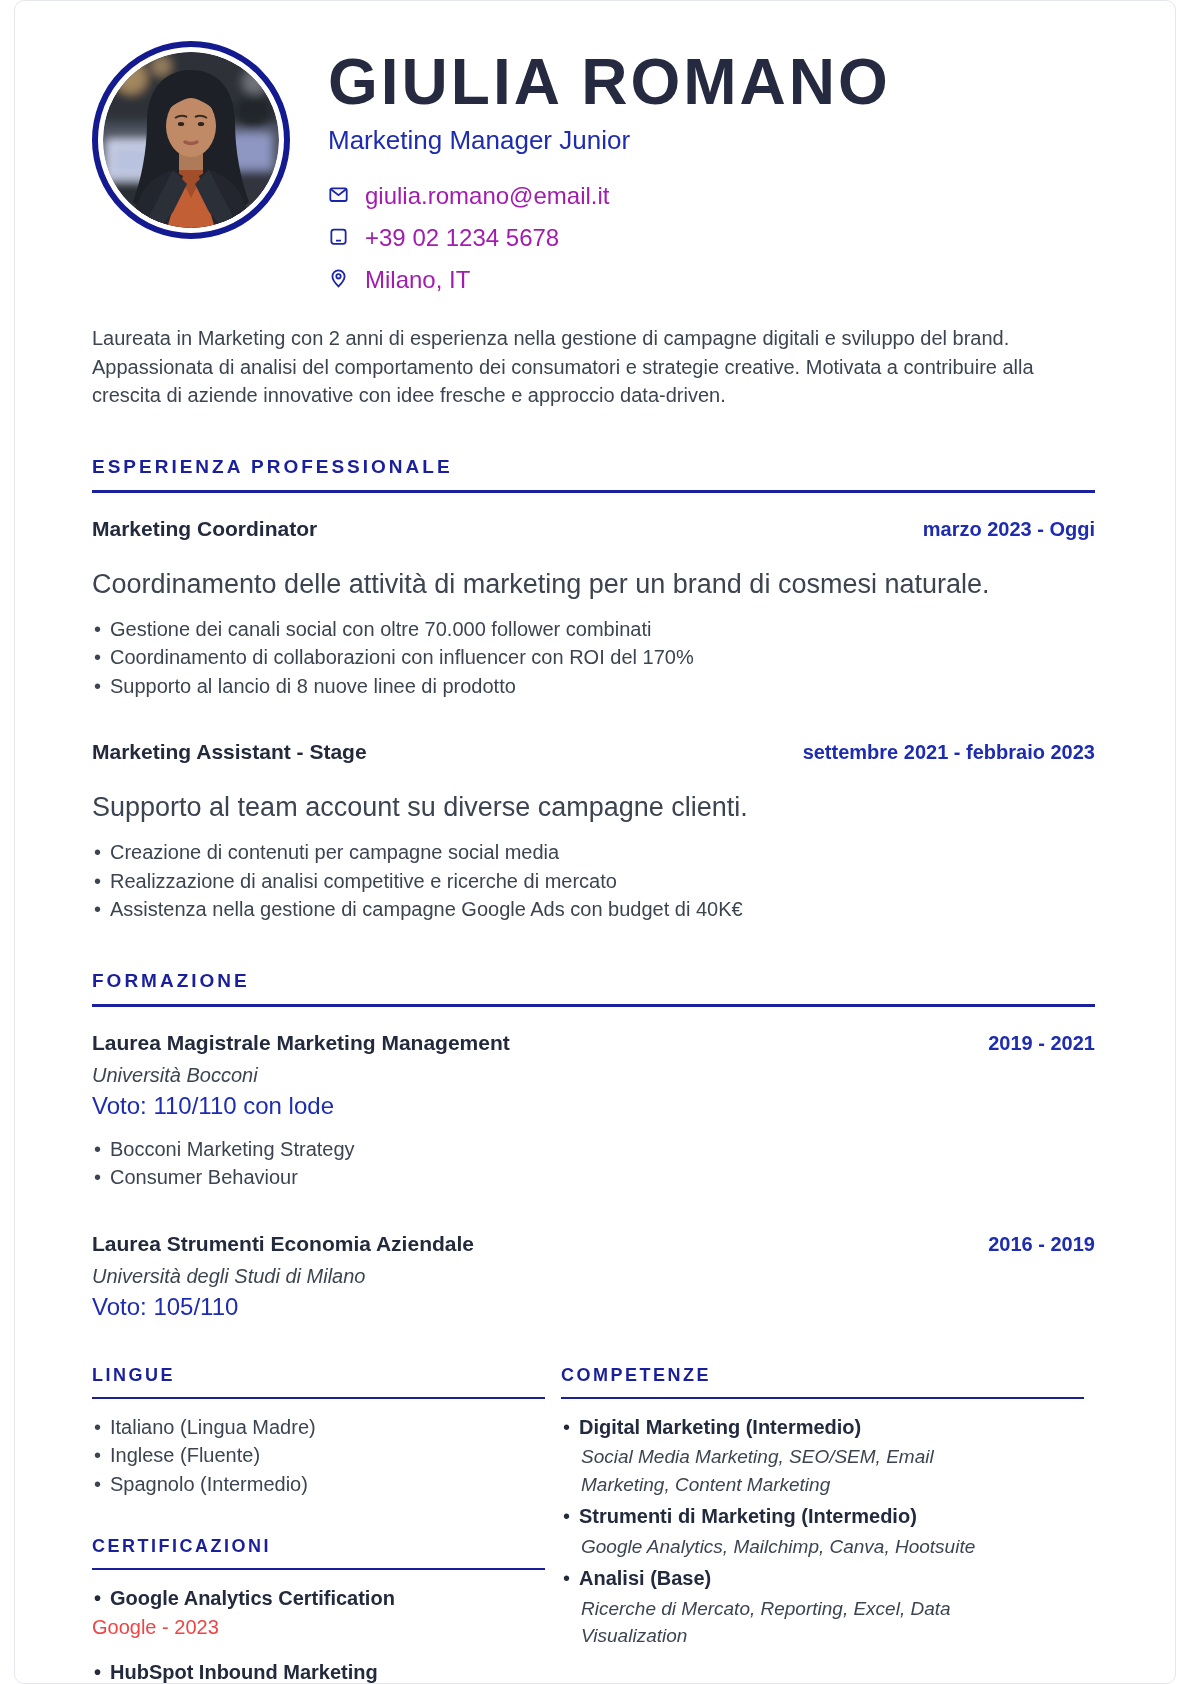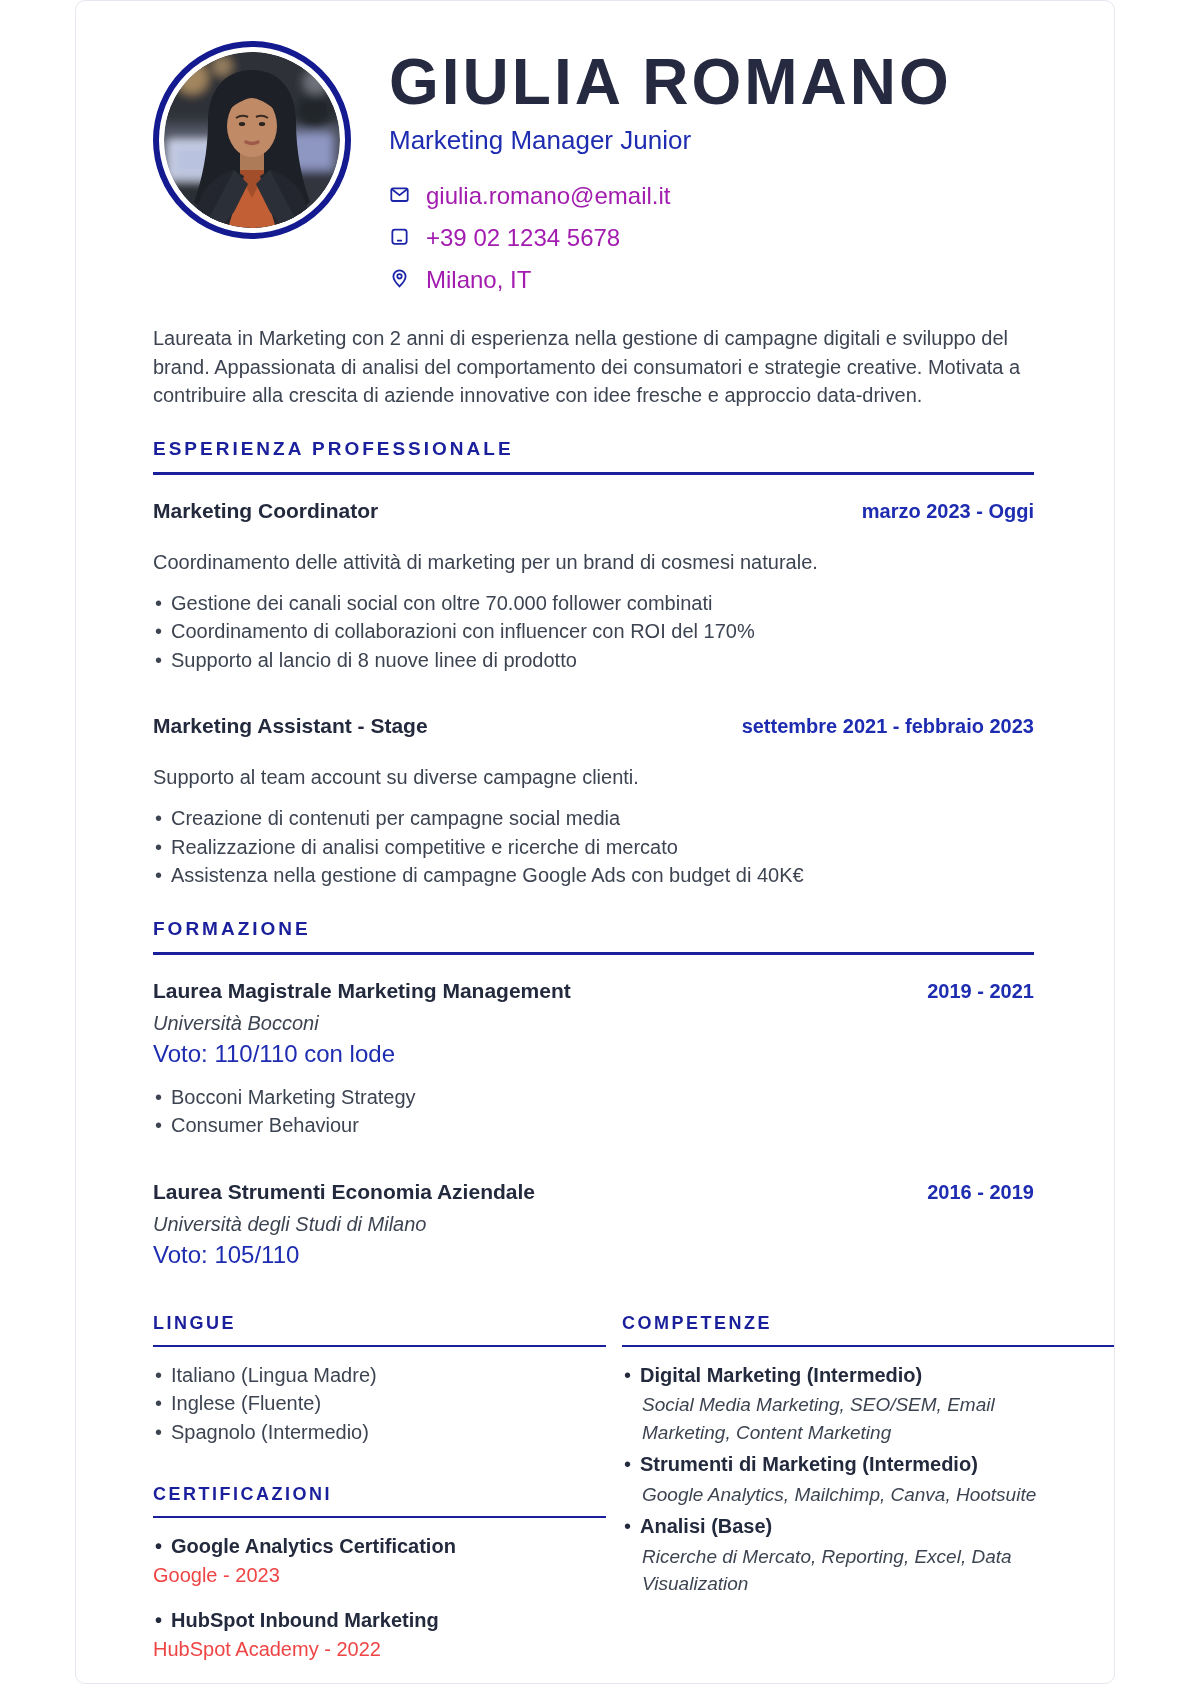--- a/index.html
+++ b/index.html
@@ -1,19 +1,19 @@
 <!DOCTYPE html>
 <html><head>
 <meta charset="utf-8">
 <style>
   * { margin:0; padding:0; box-sizing:border-box; }
   html,body { background:#ffffff; }
   body { font-family:"Liberation Sans","DejaVu Sans",sans-serif; color:#3f4654; }
   .page {
-    position:relative; width:1040px; height:1684px; margin:0 auto;
+    position:relative; width:1162px; height:1684px; margin:0 auto;
     background:#ffffff; border:1px solid #e6e6ee; border-radius:10px;
     padding:40px 80px 40px 77px; overflow:hidden;
   }
   
   .header { display:flex; align-items:flex-start; }
   .photo-ring {
     flex:0 0 auto; width:198px; height:198px; border-radius:50%;
     border:6px solid #141a8f; background:#ffffff;
     display:flex; align-items:center; justify-content:center;
   }
@@ -25,31 +25,31 @@
     color:#252a41; line-height:1.05; white-space:nowrap;
   }
   .job-title { margin-top:9px; font-size:26px; font-weight:500; color:#1d2cb0; }
   .contacts { margin-top:26px; }
   .contact-row { display:flex; align-items:center; margin-bottom:14px; }
   .contact-row svg { flex:0 0 auto; }
   .contact-text { margin-left:16px; font-size:24px; color:#a21caf; }
   
   .summary { margin-top:16px; font-size:20px; line-height:28.5px; color:#3d4451; }
   
-  .section { margin-top:28px; }
+  .section { margin-top:46px; }
   .section-title {
     font-size:19px; font-weight:700; letter-spacing:3px;
     color:#1a1f9c; padding-bottom:12px; border-bottom:3px solid #1a1f9c;
   }
   .entry { margin-top:24px; }
   .entry + .entry { margin-top:40px; }
   .entry-head { display:flex; justify-content:space-between; align-items:baseline; }
   .entry-title { font-size:21px; font-weight:700; color:#232a3d; }
   .entry-date { font-size:20px; font-weight:600; color:#1d2cb0; white-space:nowrap; }
-  .entry-desc { margin-top:28px; font-size:20px; color:#3d4451; }
+  .entry-desc { margin-top:28px; font-size:27px; color:#3d4451; }
   .school { margin-top:9px; font-size:20px; font-style:italic; color:#3d4451; }
   .grade { margin-top:5px; font-size:24px; font-weight:400; color:#1d2cb0; }
   ul.bullets { list-style:none; margin-top:15px; }
   ul.bullets li {
     position:relative; padding-left:18px; font-size:20px;
     line-height:28.5px; color:#3d4451;
   }
   ul.bullets li::before { content:"•"; position:absolute; left:2px; color:#3d4451; }
   
   .columns { display:grid; grid-template-columns:453px 523px; column-gap:16px; margin-top:44px; margin-right:31px; }

